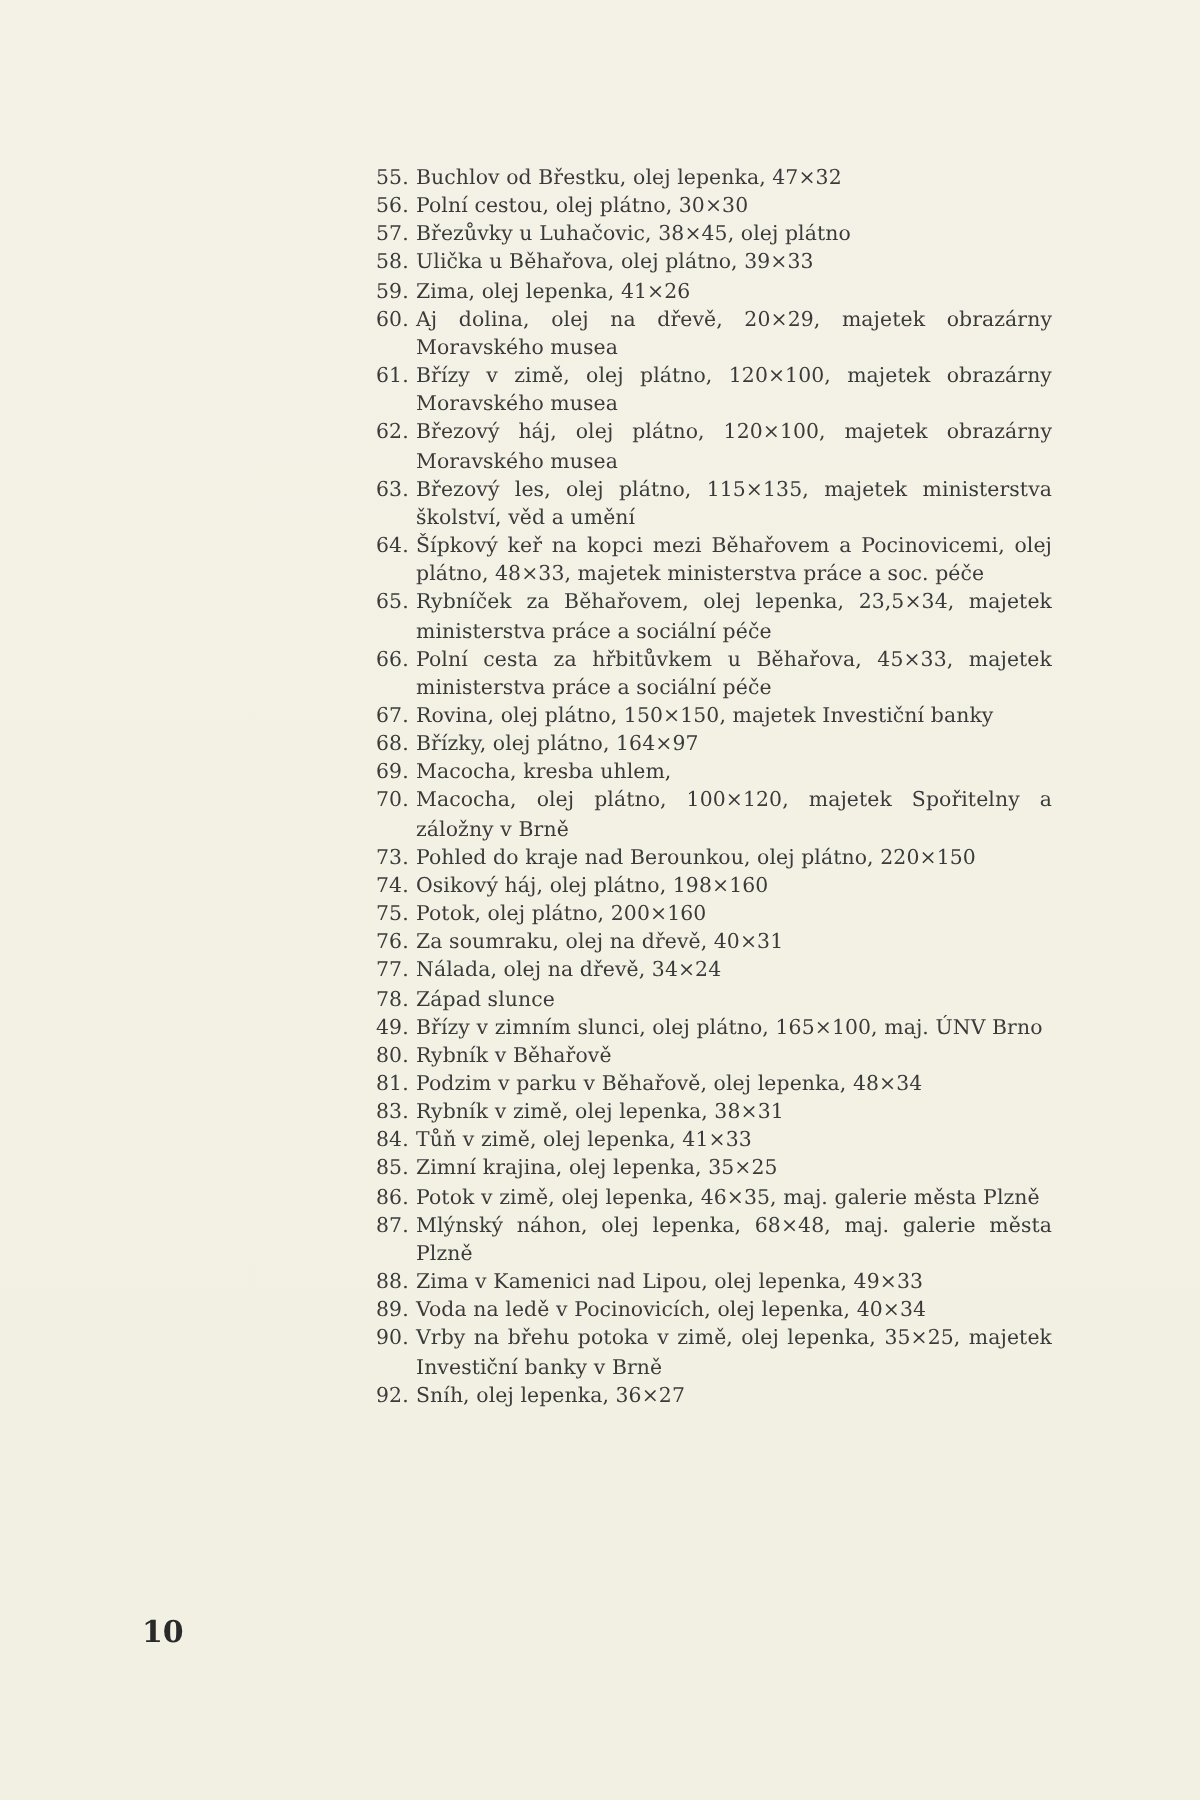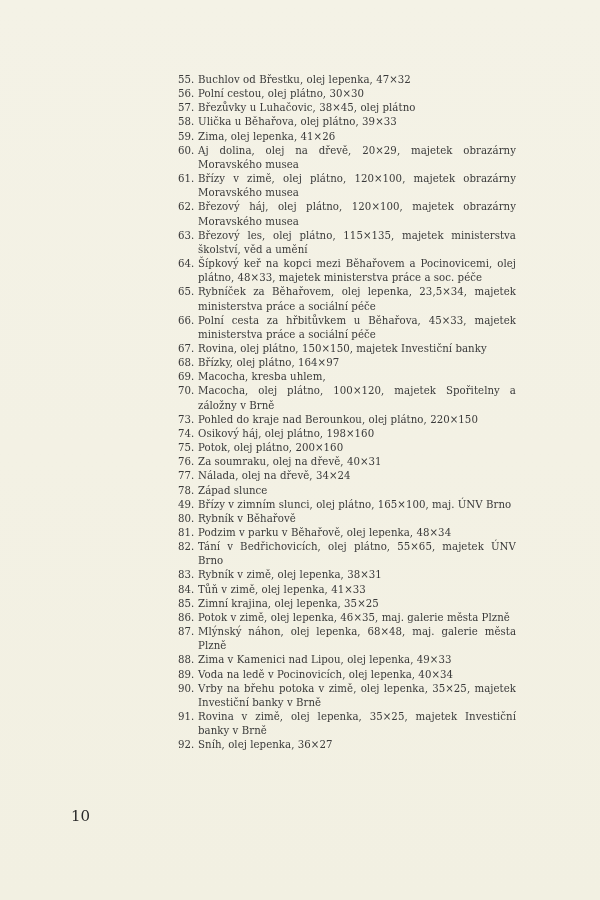--- a/index.html
+++ b/index.html
@@ -19,21 +19,21 @@
       position: absolute;
       left: 0; top: 0;
       width: 600px; height: 900px;
       background: linear-gradient(180deg, #f4f2e6 0%, #f2f0e2 100%);
     }
     .list {
       position: absolute;
       left: 176px;
       top: 71px;
       width: 338px;
-      margin: 2px;
+      margin: 12px;
       padding: 0;
       list-style: none;
       font-size: 10.2px;
       line-height: 14.15px;
       letter-spacing: 0.05px;
     }
     .item {
       position: relative;
       padding-left: 20px;
       text-align: justify;
@@ -46,21 +46,21 @@
       text-align: left;
     }
     .item .text {
       display: block;
     }
     .page-number {
       position: absolute;
       left: 71px;
       top: 807px;
       font-family: "DejaVu Serif", "Liberation Serif", serif;
-      font-weight: normal;
+      font-weight: bold;
       font-size: 15px;
       color: #2a2a2a;
     }
   </style>
 </head>
 <body>
 
 <div class="page">
   <ol class="list" id="catalogue-list">
       <li class="item">
@@ -157,24 +157,20 @@
   </li>
       <li class="item">
     <span class="num">80.</span>
     <span class="text">Rybník v Běhařově</span>
   </li>
       <li class="item">
     <span class="num">81.</span>
     <span class="text">Podzim v parku v Běhařově, olej lepenka, 48×34</span>
   </li>
       <li class="item">
-    <span class="num">82.</span>
-    <span class="text">Tání v Bedřichovicích, olej plátno, 55×65, majetek ÚNV Brno</span>
-  </li>
-      <li class="item">
     <span class="num">83.</span>
     <span class="text">Rybník v zimě, olej lepenka, 38×31</span>
   </li>
       <li class="item">
     <span class="num">84.</span>
     <span class="text">Tůň v zimě, olej lepenka, 41×33</span>
   </li>
       <li class="item">
     <span class="num">85.</span>
     <span class="text">Zimní krajina, olej lepenka, 35×25</span>
@@ -191,24 +187,20 @@
     <span class="num">88.</span>
     <span class="text">Zima v Kamenici nad Lipou, olej lepenka, 49×33</span>
   </li>
       <li class="item">
     <span class="num">89.</span>
     <span class="text">Voda na ledě v Pocinovicích, olej lepenka, 40×34</span>
   </li>
       <li class="item">
     <span class="num">90.</span>
     <span class="text">Vrby na břehu potoka v zimě, olej lepenka, 35×25, majetek Investiční banky v Brně</span>
-  </li>
-      <li class="item">
-    <span class="num">91.</span>
-    <span class="text">Rovina v zimě, olej lepenka, 35×25, majetek Investiční banky v Brně</span>
   </li>
       <li class="item">
     <span class="num">92.</span>
     <span class="text">Sníh, olej lepenka, 36×27</span>
   </li>
     </ol>
   <div class="page-number">10</div>
 </div>
 
 </body></html>

